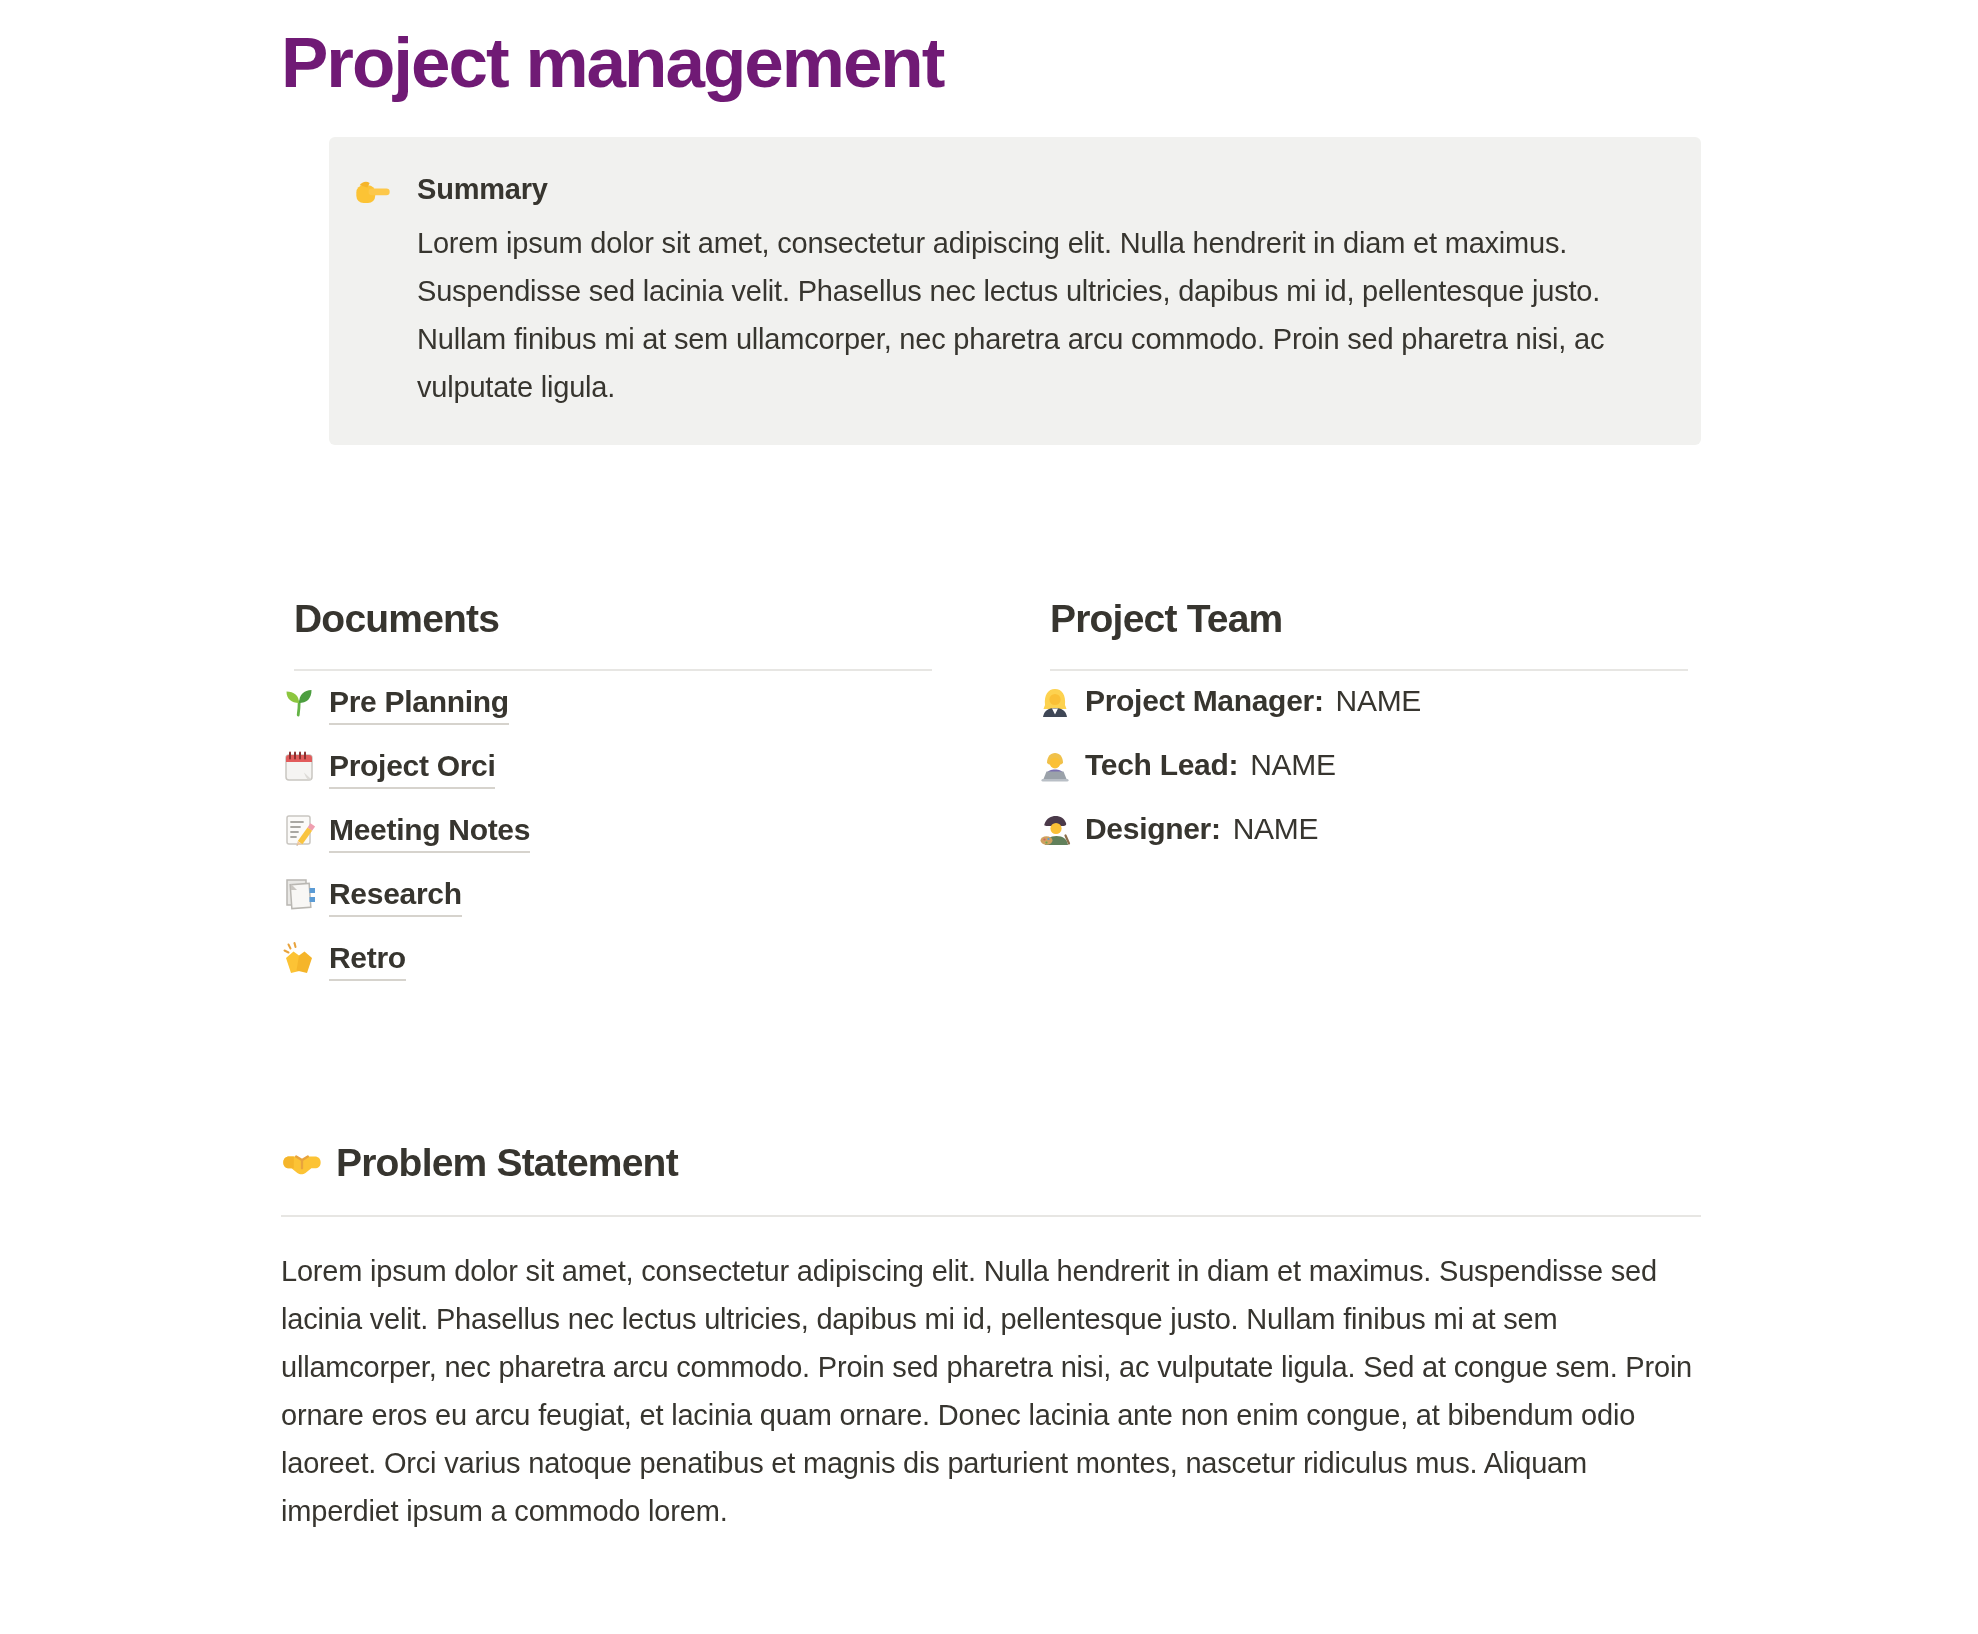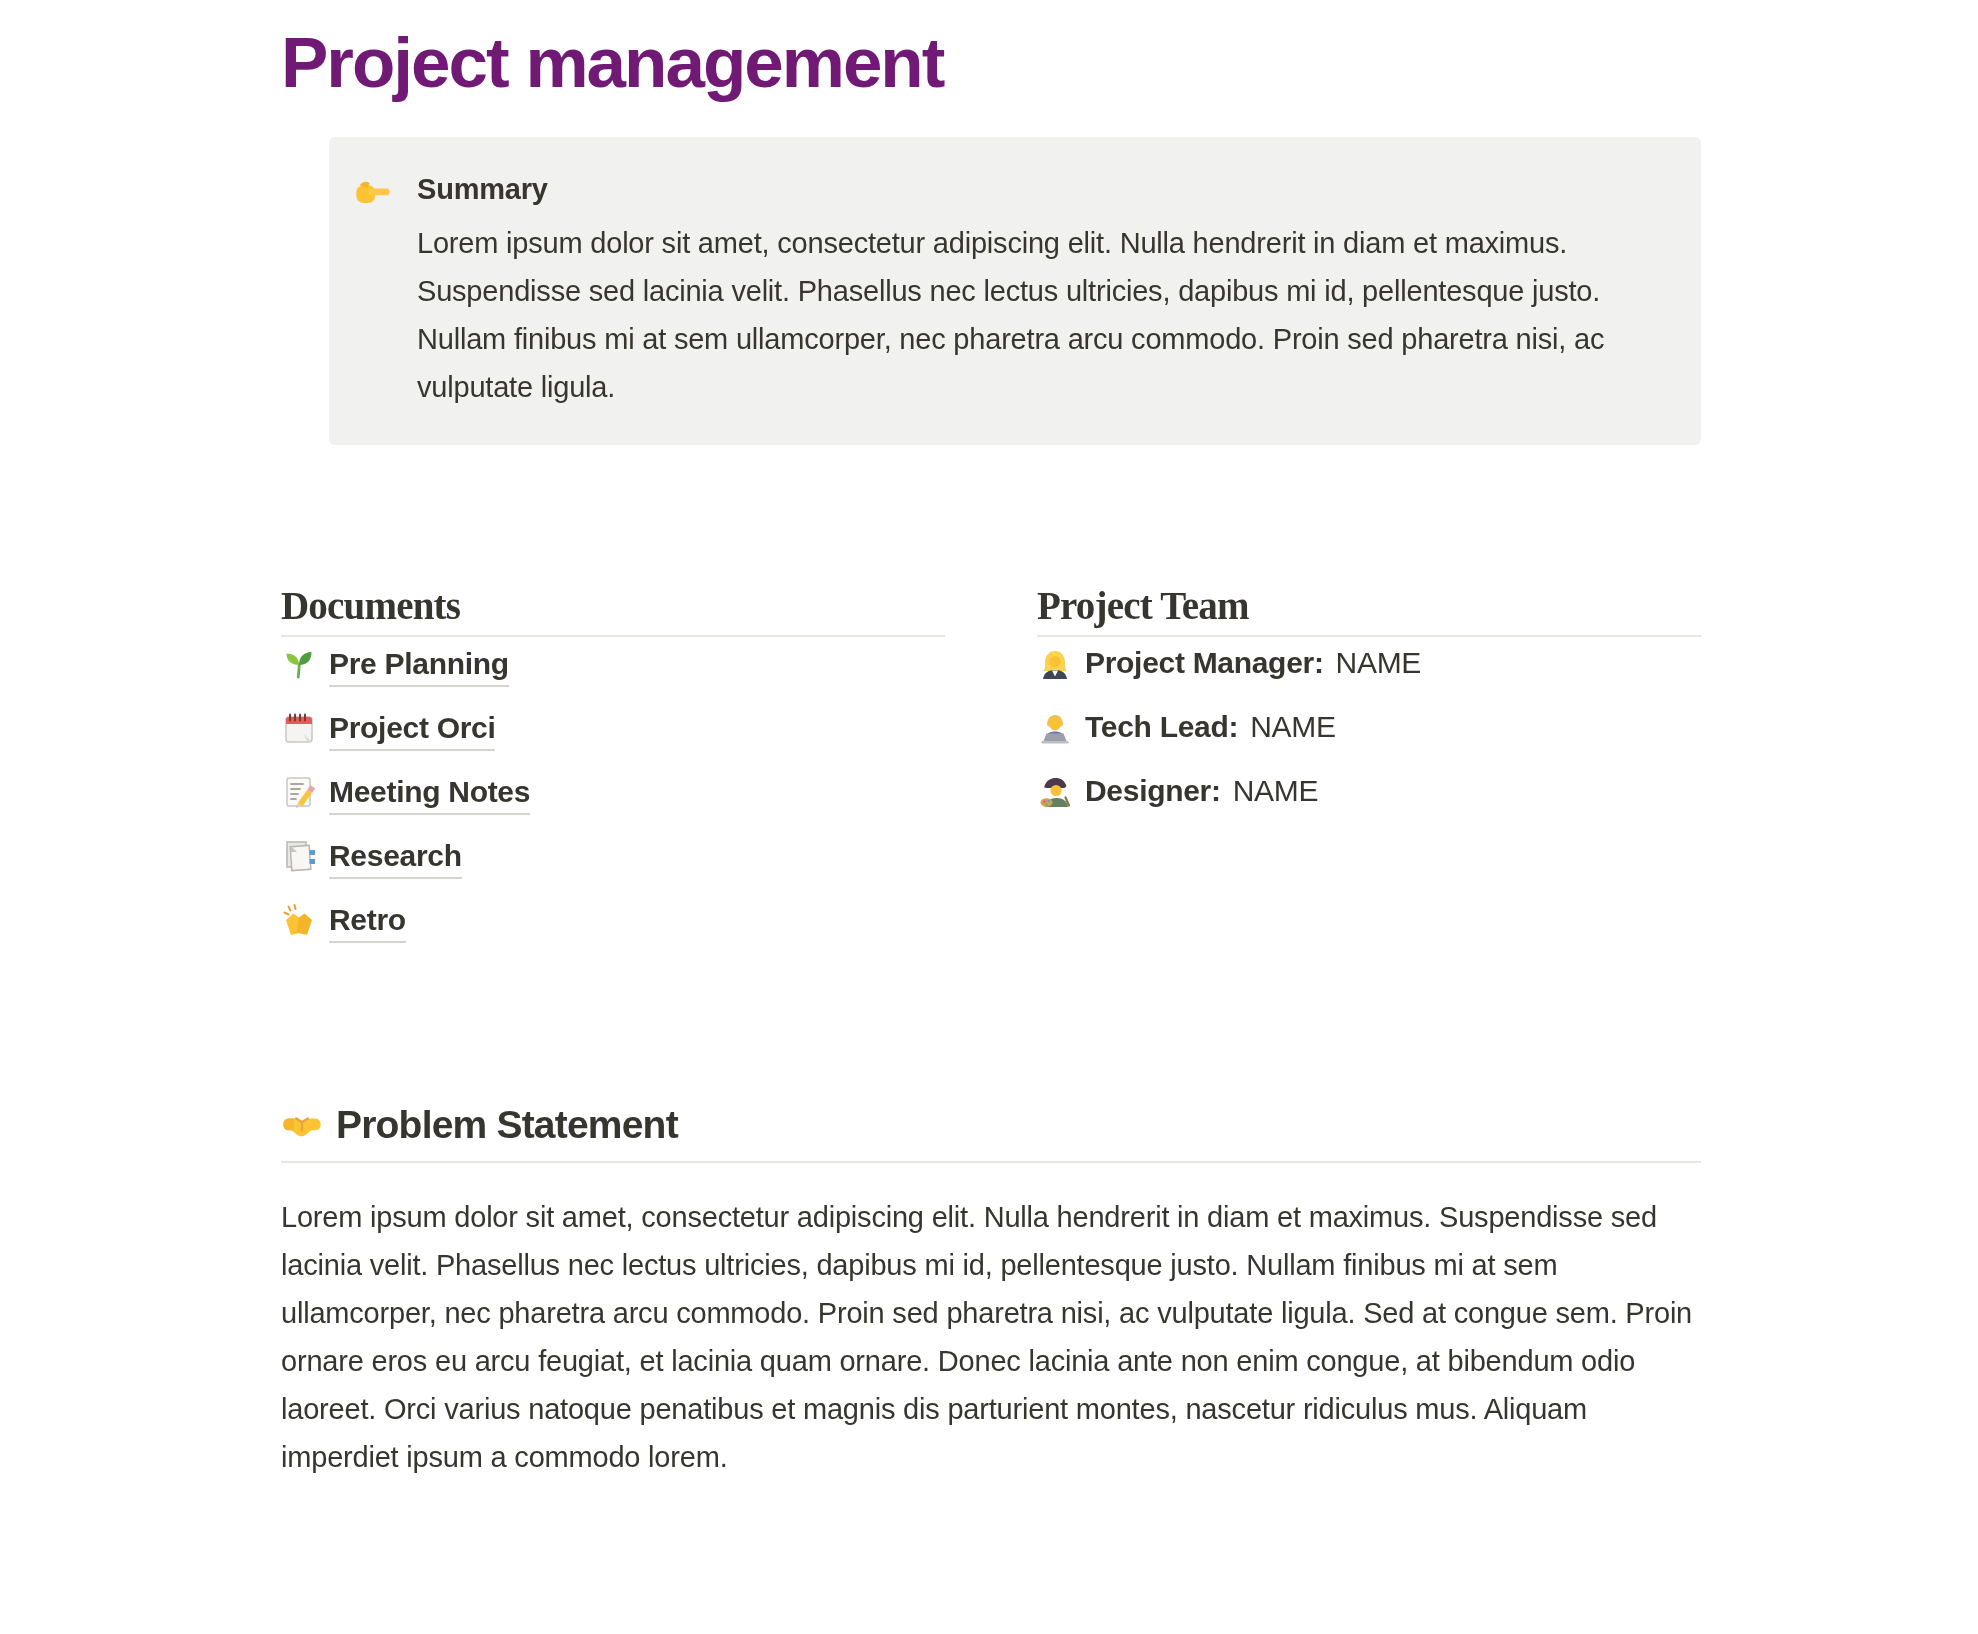--- a/index.html
+++ b/index.html
@@ -33,41 +33,41 @@
   .callout-title { font-size: 29px; font-weight: 700; line-height: 48px; letter-spacing: -0.2px; }
   .callout-body {
     margin-top: 6px; max-width: 1215px;
     font-size: 29px; line-height: 48px; letter-spacing: -0.2px;
   }
 
   
   .columns { display: flex; gap: 92px; margin-top: 138px; }
   .column { flex: 1 1 0; min-width: 0; }
   .section-heading {
-    margin: 0; font-size: 39px; font-weight: 700; line-height: 1.2;
+    margin: 13px; font-size: 39px; font-weight: 700; line-height: 1.2;
     letter-spacing: -0.8px;
-    padding-bottom: 5px; border-bottom: 2px solid #e7e6e3; font-family: Liberation Serif, serif;
+    padding-bottom: 26px; border-bottom: 2px solid #e7e6e3;
   }
   .item-list { list-style: none; margin: 9px 0 0; padding: 0; }
   .item-row { display: flex; align-items: flex-start; height: 64px; gap: 12px; }
   .item-icon { flex: none; width: 36px; height: 36px; }
   .item-icon svg { width: 36px; height: 36px; display: block; }
   .doc-label {
     font-size: 30px; font-weight: 600; letter-spacing: -0.3px; line-height: 1.2;
     border-bottom: 2px solid #d6d3cd; padding-bottom: 3px;
     cursor: pointer;
   }
   .member-role { font-size: 30px; font-weight: 700; letter-spacing: -0.3px; }
   .member-name { font-size: 30px; font-weight: 400; letter-spacing: -0.3px; }
 
   
   .problem-section { margin-top: 136px; }
   .problem-heading-row {
     display: flex; align-items: center; gap: 13px;
-    padding-bottom: 12px; border-bottom: 2px solid #e7e6e3;
+    padding-bottom: 28px; border-bottom: 2px solid #e7e6e3;
   }
   .problem-heading-row svg { width: 42px; height: 42px; display: block; }
   .problem-title { font-size: 39px; font-weight: 700; letter-spacing: -0.8px; line-height: 1.2; }
   .problem-body {
     margin-top: 30px;
     font-size: 29px; line-height: 48px; letter-spacing: -0.2px;
   }
 </style>
 </head>
 <body>

